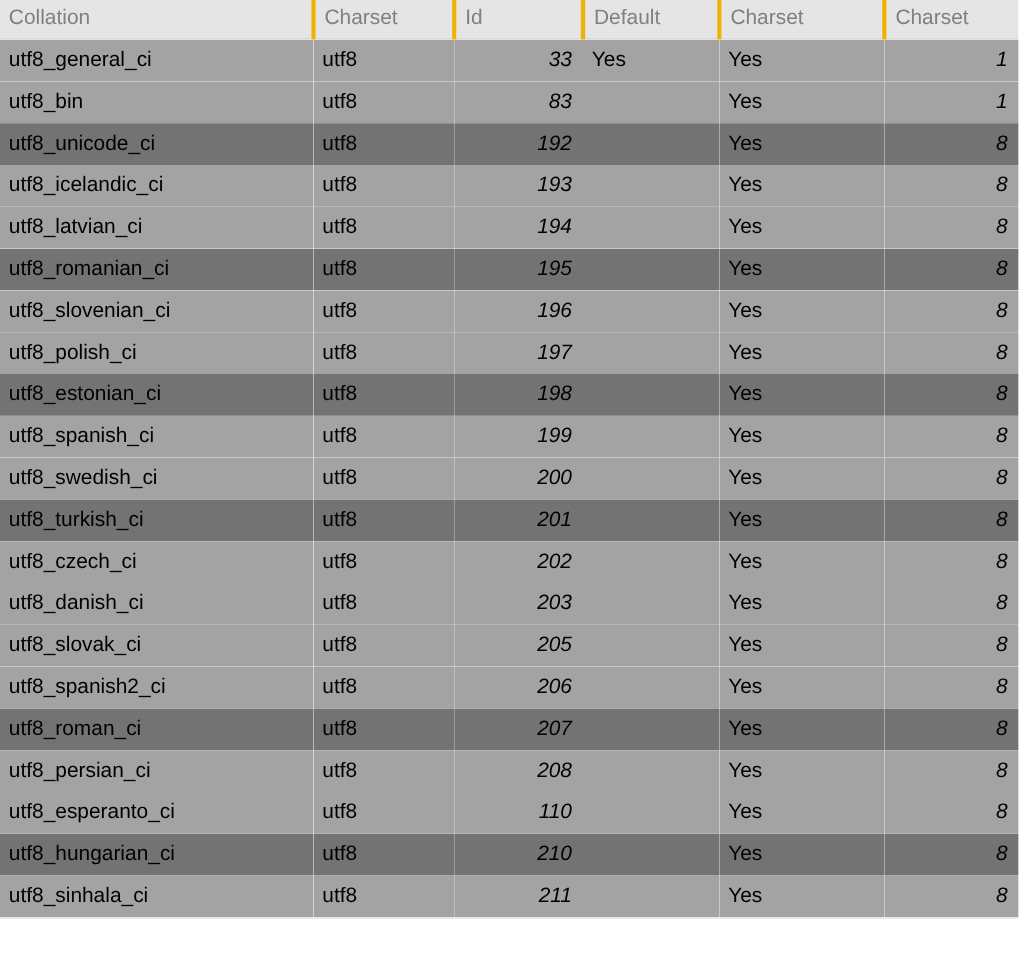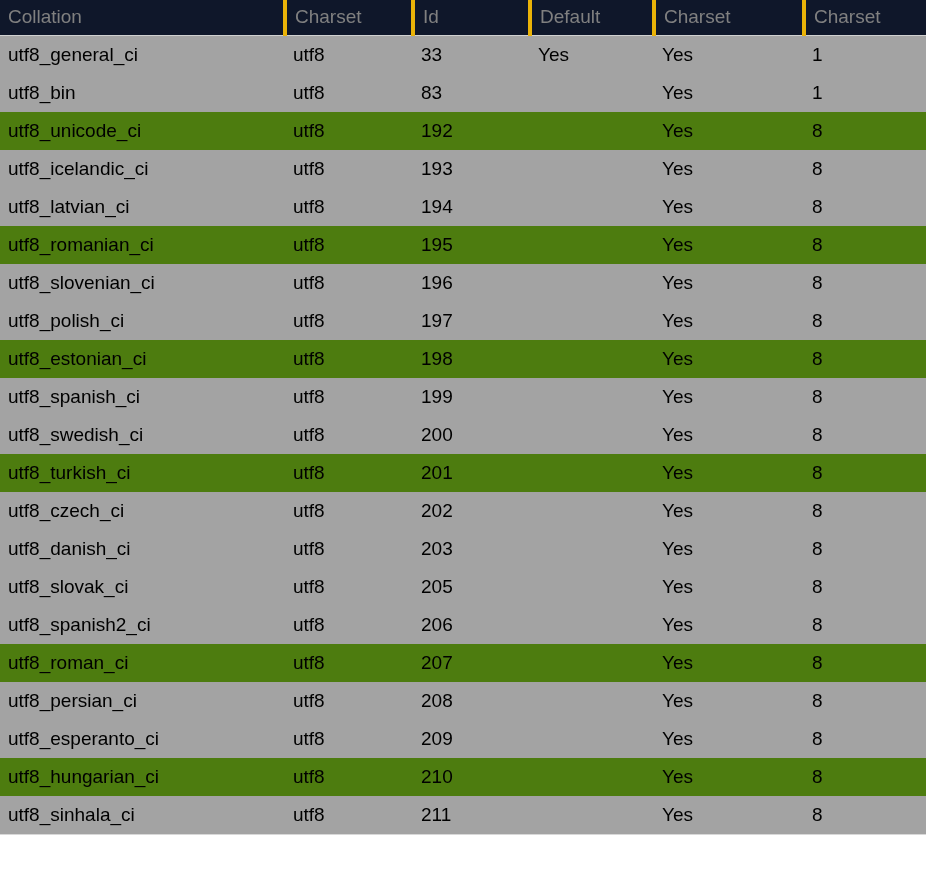--- a/index.html
+++ b/index.html
@@ -18,56 +18,57 @@
       width: 100%;
       height: 100%;
       overflow: auto;
     }
     table {
       width: 100%;
       border-collapse: collapse;
       table-layout: fixed;
     }
     thead tr {
-      background: #0f172a;
+      background: #e5e5e5;
     }
     th {
       text-align: left;
       font-weight: 400;
       color: #808080;
       font-size: 19px;
       padding: 6px 8px 7px 8px;
       border-left: 4px solid #eab308;
       border-bottom: 1px solid #d0d0d0;
       white-space: nowrap;
       overflow: hidden;
     }
     th:first-child {
       border-left: none;
     }
     tbody tr {
       background: #a3a3a3;
     }
     tbody tr.alt {
-      background: #4d7c0f;
+      background: #737373;
     }
     tbody tr:last-child td {
       border-bottom: 1px solid #d8d8d8;
     }
     td {
       font-size: 19px;
       color: #000000;
       padding: 8px 8px 8px 8px;
       white-space: nowrap;
       overflow: hidden;
       vertical-align: middle;
     }
     td.num {
-      text-align: left;
+      text-align: right;
       padding-right: 10px;
+      font-style: italic;
     }
     .col-collation { width: 285px; }
     .col-charset   { width: 128px; }
     .col-id        { width: 117px; }
     .col-default   { width: 124px; }
     .col-compiled  { width: 150px; }
     .col-sortlen   { width: 122px; }
   </style>
 </head>
 <body>
@@ -233,21 +234,21 @@
           <td>utf8_persian_ci</td>
           <td>utf8</td>
           <td class="num">208</td>
           <td></td>
           <td>Yes</td>
           <td class="num">8</td>
         </tr>
         <tr>
           <td>utf8_esperanto_ci</td>
           <td>utf8</td>
-          <td class="num">209</td>
+          <td class="num">110</td>
           <td></td>
           <td>Yes</td>
           <td class="num">8</td>
         </tr>
         <tr class="alt">
           <td>utf8_hungarian_ci</td>
           <td>utf8</td>
           <td class="num">210</td>
           <td></td>
           <td>Yes</td>

